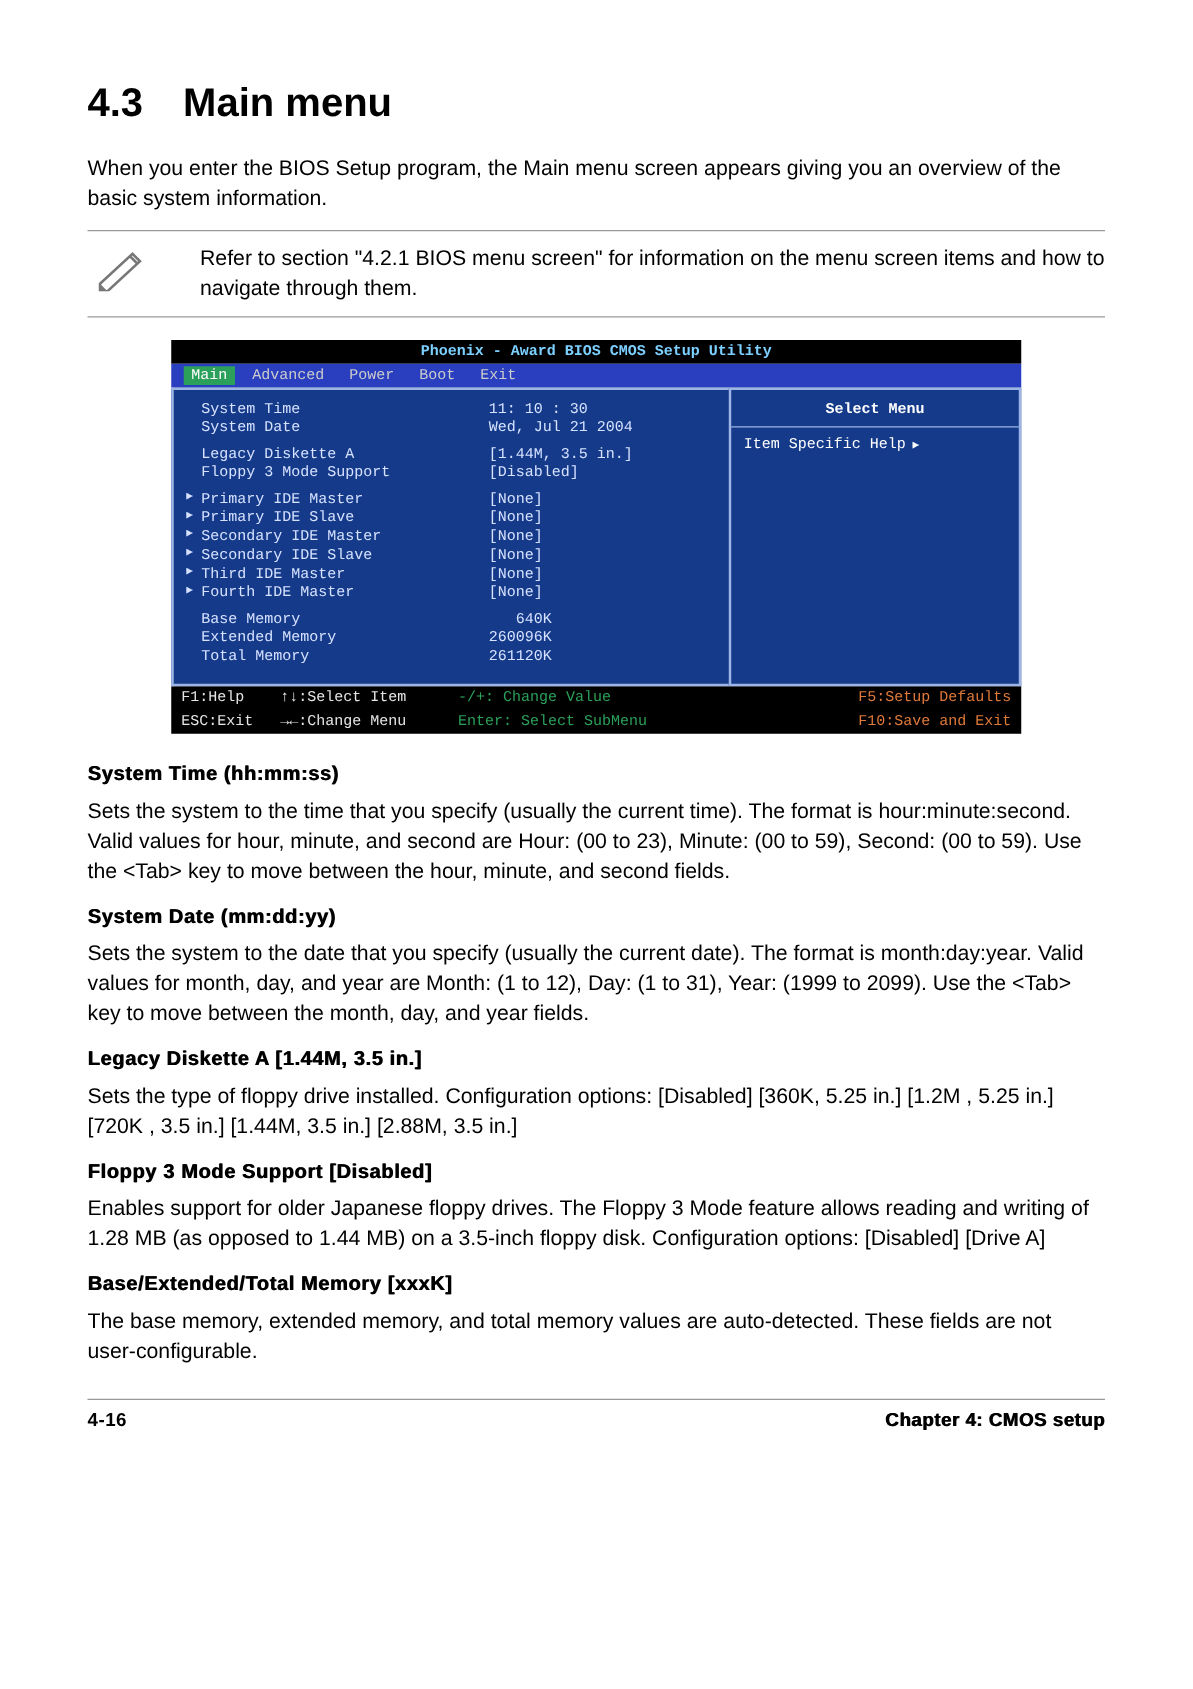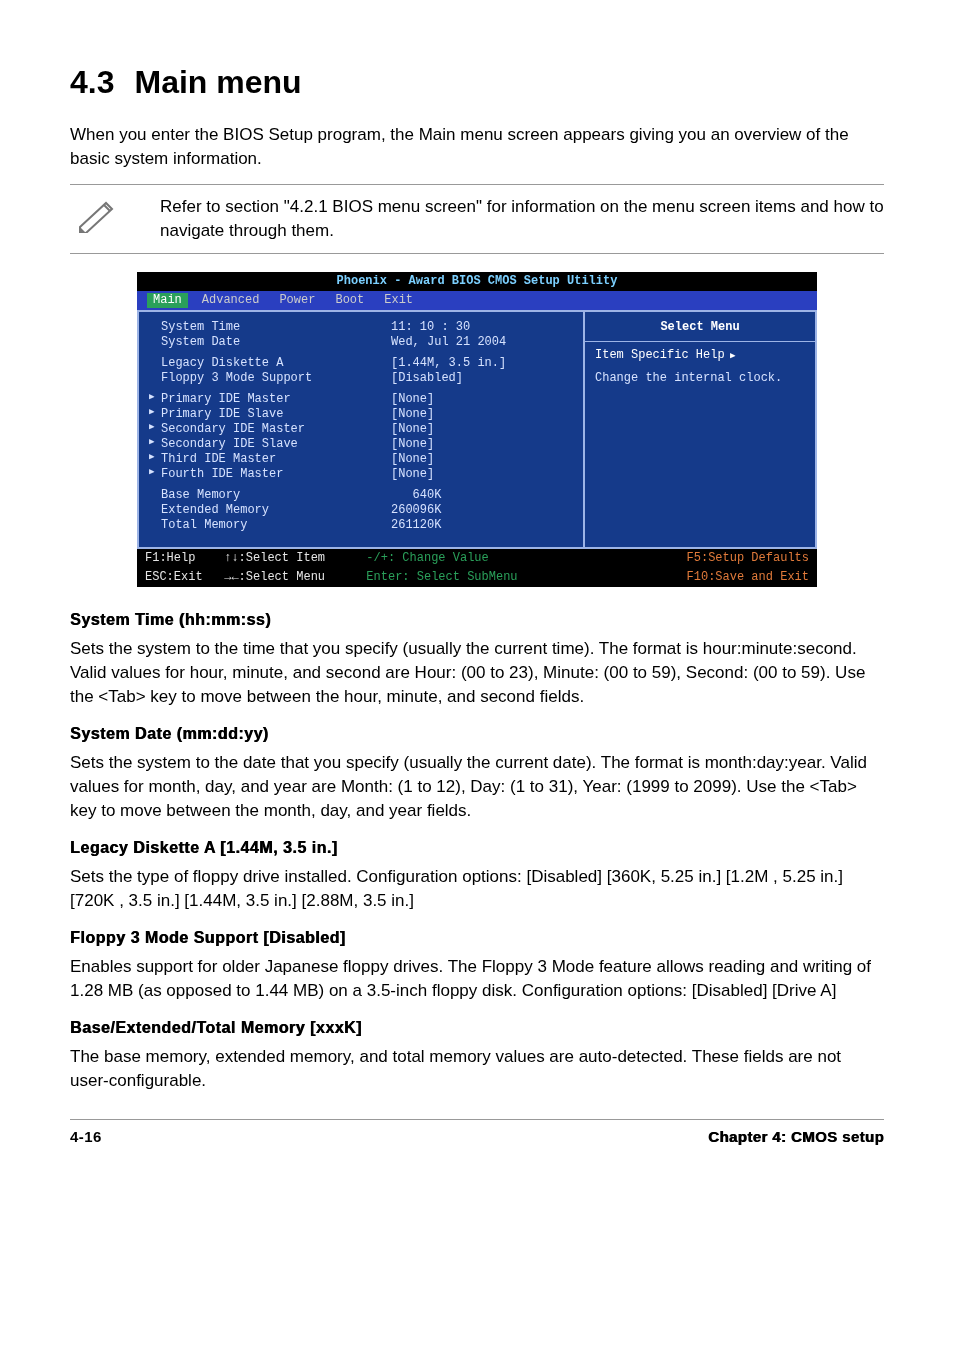--- a/index.html
+++ b/index.html
@@ -10,21 +10,21 @@
     padding: 60px 70px 20px 70px;
     font-size: 17px;
     line-height: 1.4;
     color: #000;
   }
   h1.section-title {
     font-size: 32px;
     font-weight: bold;
     margin-bottom: 18px;
   }
-  h1.section-title .num { margin-right: 20px; }
+  h1.section-title .num { margin-right: 32px; }
   p.intro { margin-bottom: 14px; }
   .note-block {
     border-top: 1px solid #999;
     border-bottom: 1px solid #999;
     display: flex;
     align-items: flex-start;
     padding: 10px 0;
     margin-bottom: 18px;
   }
   .note-icon {
@@ -203,30 +203,29 @@
       <div id="rows-bot">
           <div class="bios-row bios-plain"><span class="lbl">Base Memory</span><span class="val">   640K</span></div>
           <div class="bios-row bios-plain"><span class="lbl">Extended Memory</span><span class="val">260096K</span></div>
           <div class="bios-row bios-plain"><span class="lbl">Total Memory</span><span class="val">261120K</span></div>
         </div>
     </div>
     <div class="bios-right">
       <span class="hdr">Select Menu</span>
       <hr>
       <div class="help-arrow" style="color:#fff;font-weight:normal;margin-bottom:8px">Item Specific Help</div>
-      <div>Change the internal clock.</div>
     </div>
   </div>
   <div class="bios-footer">
     <span class="c1">F1:Help    ↑↓:Select Item</span>
     <span class="c2">-/+: Change Value</span>
     <span class="c3">F5:Setup Defaults</span>
   </div>
   <div class="bios-footer">
-    <span class="c1">ESC:Exit   →←:Select Menu</span>
+    <span class="c1">ESC:Exit   →←:Change Menu</span>
     <span class="c2">Enter: Select SubMenu</span>
     <span class="c3">F10:Save and Exit</span>
   </div>
 </div>
 
 <h2 class="sub">System Time (hh:mm:ss)</h2>
 <p class="body">Sets the system to the time that you specify (usually the current time). The format is hour:minute:second. Valid values for hour, minute, and second are Hour: (00 to 23), Minute: (00 to 59), Second: (00 to 59). Use the &lt;Tab&gt; key to move between the hour, minute, and second fields.</p>
 
 <h2 class="sub">System Date (mm:dd:yy)</h2>
 <p class="body">Sets the system to the date that you specify (usually the current date). The format is month:day:year. Valid values for month, day, and year are Month: (1 to 12), Day: (1 to 31), Year: (1999 to 2099). Use the &lt;Tab&gt; key to move between the month, day, and year fields.</p>

